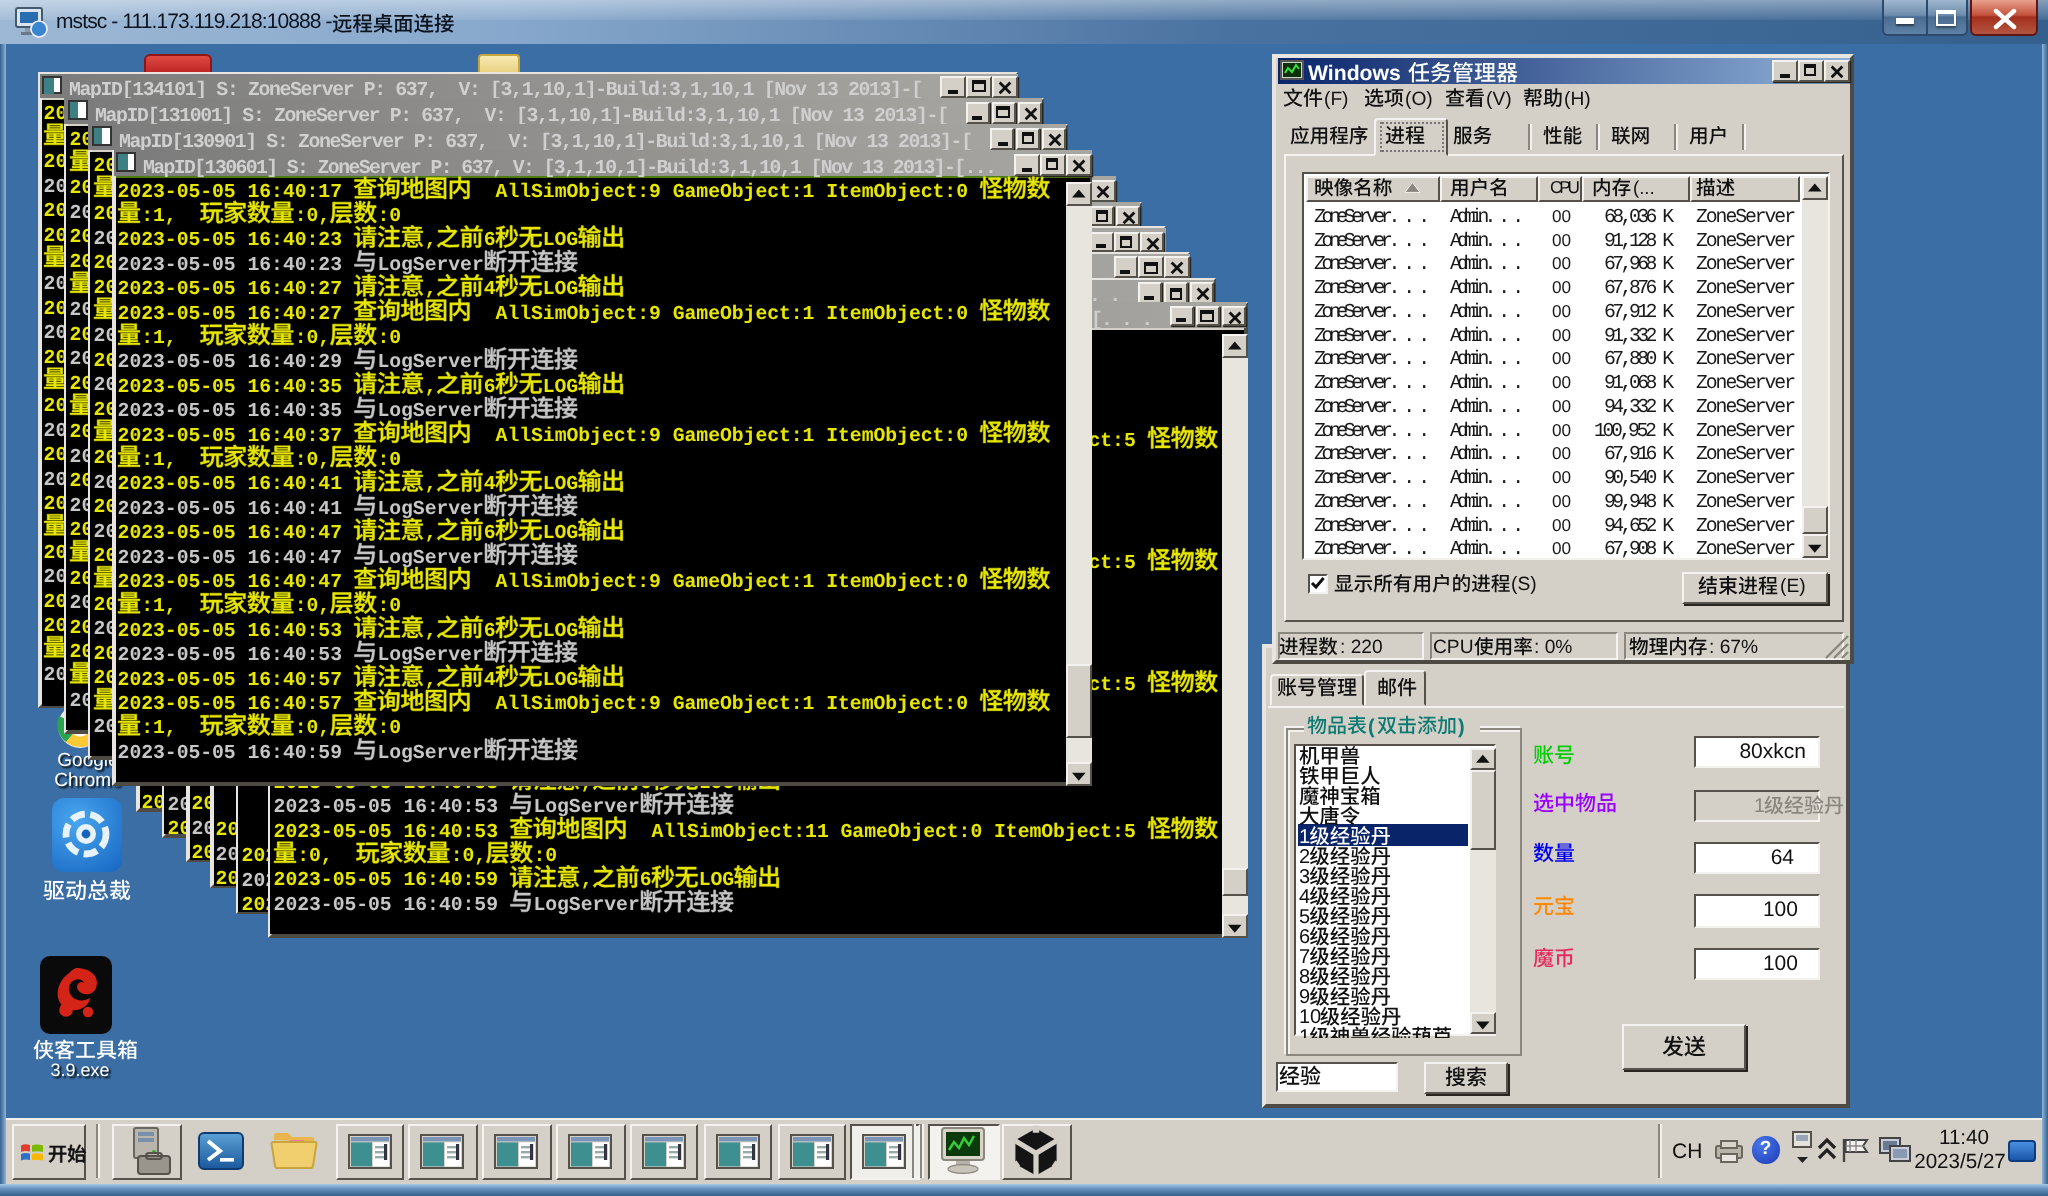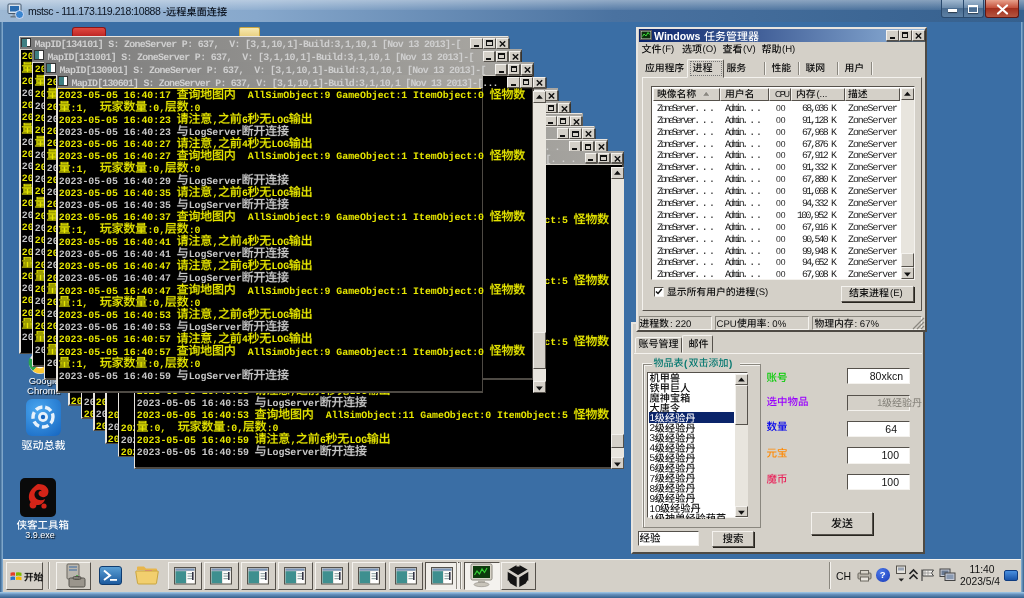--- a/index.html
+++ b/index.html
@@ -785,21 +785,21 @@
       <text x="2.8" y="255.1" textLength="23.6" class="cm cb" fill="#c6c6c6">2023</text>
       <text x="2.8" y="267.3" textLength="23.6" class="cm cb" fill="#e6e600">2023</text>
       <text x="2.8" y="279.5" textLength="23.6" class="cm cb" fill="#e6e600">2023</text>
       <g transform="translate(2.5 281.3)" fill="#e6e600" stroke="#e6e600" stroke-width="0.25">
         <use href="#u91cf" x="0"></use>
       </g>
       <text x="14.6" y="291.7" textLength="17.7" class="cm cb" fill="#e6e600">:1,</text>
       <text x="2.8" y="303.9" textLength="23.6" class="cm cb" fill="#c6c6c6">2023</text>
     </svg>
   </div>
-<div style="left:56.1px;top:74.7px;width:427px;height:318.0px;z-index:0;background:#fde047;border:2px solid;border-color:#e8e5e0 #4e4a44 #4e4a44 #e8e5e0">
+<div style="left:56.1px;top:74.7px;width:490.0px;height:318.0px;z-index:0;background:#4d7c0f;border:2px solid;border-color:#e8e5e0 #4e4a44 #4e4a44 #e8e5e0">
     <div style="left:-1.5px;top:-1.5px;right:-1.5px;height:12.8px;background:linear-gradient(90deg,#7b7b7b,#a9a7a2)"></div>
     <div style="left:0px;top:-0.5px;width:10px;height:9.5px;background:#fff;border:0.8px solid #333">
       <div style="left:0px;top:0px;width:4.5px;height:8px;background:#3e7f83"></div>
     </div>
     <div style="left:449.3px;top:0.2px;width:12.4px;height:10.8px;background:#d4d0c8;border:1px solid;border-color:#f4f2ee #55514b #55514b #f4f2ee;box-shadow:0.6px 0.6px 0 #28251f">
       <div style="left:2.5px;top:5.8px;width:5px;height:2px;background:#111"></div>
     </div>
     <div style="left:462.2px;top:0.2px;width:12.4px;height:10.8px;background:#d4d0c8;border:1px solid;border-color:#f4f2ee #55514b #55514b #f4f2ee;box-shadow:0.6px 0.6px 0 #28251f">
       <div style="left:1.8px;top:1.3px;width:6.4px;height:6px;border:1.1px solid #111;border-top-width:2px"></div>
     </div>
@@ -1822,21 +1822,21 @@
       <path d="M2.8 2 L13.5 2 L11.5 5 L13.5 8 L2.8 8 Z" fill="#f4f2ee" stroke="#444" stroke-width="1"></path>
       <path d="M5 2 L5 8 M8 2 L8 8 M2.8 5 L12 5" stroke="#888" stroke-width="0.7"></path>
     </svg>
     <svg width="18" height="14" style="position:absolute;left:938.5px;top:568px">
       <rect x="1" y="1" width="10" height="7.5" fill="#c8ccd8" stroke="#444"></rect>
       <rect x="2.5" y="2.5" width="7" height="4.5" fill="#6a7a92"></rect>
       <rect x="6" y="5" width="10" height="7.5" fill="#c8ccd8" stroke="#444"></rect>
       <rect x="7.5" y="6.5" width="7" height="4.5" fill="#8a9ab2"></rect>
     </svg>
     <div style="left:962px;top:563.5px;width:40px;text-align:center;font-size:10.3px;color:#111">11:40</div>
-    <div style="left:956px;top:575.5px;width:48px;text-align:center;font-size:10.3px;color:#111">2023/5/4</div>
+    <div style="left:956px;top:575.5px;width:48px;text-align:center;font-size:10.3px;color:#111">2023/5/27</div>
     <div style="left:1004px;top:570px;width:14px;height:11px;border-radius:2px;background:linear-gradient(180deg,#4a90e0,#1a55a8);border:1px solid #0f3c80"></div>
   </div>
 <svg width="0" height="0" style="position:absolute">
     <defs>
       <path id="u4e0e" d="M2.89 5.02H9.92V6.07H2.89ZM3.46 2H10.57V3.1H3.46ZM0.65 7.58H8.14V8.68H0.65ZM9.64 5.02H10.81Q10.81 5.02 10.81 5.11Q10.8 5.21 10.79 5.33Q10.79 5.46 10.76 5.54Q10.61 7.25 10.43 8.34Q10.26 9.43 10.05 10.04Q9.84 10.64 9.56 10.92Q9.3 11.2 9.01 11.29Q8.72 11.39 8.29 11.41Q7.94 11.44 7.34 11.42Q6.74 11.41 6.1 11.39Q6.08 11.14 5.96 10.81Q5.84 10.49 5.66 10.25Q6.37 10.31 7.01 10.33Q7.66 10.34 7.93 10.34Q8.16 10.34 8.3 10.32Q8.45 10.3 8.58 10.2Q8.81 10.01 9 9.43Q9.19 8.86 9.35 7.81Q9.5 6.77 9.64 5.2ZM3.06 0.66 4.21 0.78Q4.1 1.43 3.97 2.15Q3.83 2.87 3.68 3.58Q3.53 4.3 3.39 4.94Q3.25 5.58 3.13 6.07H1.92Q2.06 5.54 2.22 4.88Q2.38 4.22 2.53 3.49Q2.68 2.76 2.81 2.03Q2.95 1.31 3.06 0.66Z"></path>
       <path id="u4e2d" d="M1.12 2.54H10.88V8.36H9.71V3.66H2.24V8.42H1.12ZM1.7 6.59H10.38V7.7H1.7ZM5.38 0.43H6.56V11.56H5.38Z"></path>
       <path id="u4e39" d="M2.93 1.01H9.29V2.06H2.93ZM0.61 5.64H11.41V6.72H0.61ZM2.3 1.01H3.43V5.14Q3.43 5.89 3.35 6.75Q3.28 7.61 3.05 8.48Q2.83 9.36 2.39 10.16Q1.94 10.96 1.21 11.59Q1.13 11.47 0.98 11.32Q0.83 11.16 0.66 11.01Q0.49 10.86 0.37 10.79Q1.02 10.21 1.42 9.51Q1.81 8.81 2 8.06Q2.18 7.31 2.24 6.56Q2.3 5.81 2.3 5.12ZM8.69 1.01H9.84V10.18Q9.84 10.7 9.69 10.98Q9.54 11.26 9.18 11.39Q8.82 11.52 8.21 11.56Q7.61 11.59 6.68 11.59Q6.65 11.44 6.58 11.23Q6.52 11.03 6.43 10.82Q6.35 10.62 6.26 10.48Q6.71 10.5 7.13 10.51Q7.56 10.51 7.88 10.51Q8.21 10.5 8.34 10.5Q8.53 10.49 8.61 10.42Q8.69 10.36 8.69 10.16ZM4.45 3.18 5.26 2.54Q5.65 2.83 6.08 3.19Q6.52 3.55 6.9 3.91Q7.28 4.26 7.52 4.55L6.66 5.27Q6.43 4.98 6.06 4.61Q5.69 4.25 5.27 3.87Q4.85 3.49 4.45 3.18Z"></path>
       <path id="u4e4b" d="M1.16 2.75H9.71V3.85H1.16ZM9.26 2.75H9.52L9.74 2.69L10.61 3.25Q10 4.16 9.17 5.1Q8.35 6.04 7.39 6.92Q6.43 7.8 5.42 8.56Q4.4 9.32 3.41 9.89Q3.28 9.71 3.04 9.47Q2.81 9.24 2.62 9.08Q3.56 8.56 4.54 7.83Q5.52 7.1 6.42 6.27Q7.32 5.44 8.06 4.59Q8.8 3.74 9.26 3.01ZM4.87 0.88 5.88 0.34Q6.12 0.64 6.38 1Q6.64 1.36 6.86 1.69Q7.08 2.03 7.21 2.28L6.13 2.9Q6.02 2.63 5.81 2.28Q5.59 1.93 5.35 1.55Q5.1 1.18 4.87 0.88ZM2.88 8.84Q3.17 8.84 3.44 9.07Q3.72 9.29 4.2 9.6Q4.78 9.96 5.54 10.07Q6.3 10.18 7.31 10.18Q7.97 10.18 8.75 10.15Q9.53 10.12 10.28 10.06Q11.03 10 11.6 9.92Q11.54 10.08 11.47 10.31Q11.39 10.54 11.33 10.76Q11.28 10.98 11.27 11.15Q10.94 11.17 10.45 11.19Q9.95 11.21 9.38 11.23Q8.81 11.24 8.26 11.26Q7.7 11.27 7.26 11.27Q6.16 11.27 5.39 11.14Q4.62 11 4.01 10.62Q3.62 10.39 3.34 10.15Q3.06 9.91 2.86 9.91Q2.66 9.91 2.42 10.13Q2.18 10.34 1.92 10.7Q1.66 11.05 1.38 11.45L0.55 10.39Q1.16 9.71 1.78 9.28Q2.4 8.84 2.88 8.84Z"></path>
       <path id="u4eba" d="M5.29 0.46H6.59Q6.56 1.03 6.52 1.87Q6.48 2.7 6.33 3.71Q6.18 4.72 5.86 5.79Q5.53 6.86 4.96 7.91Q4.39 8.96 3.52 9.9Q2.64 10.84 1.37 11.53Q1.22 11.32 0.97 11.06Q0.71 10.81 0.43 10.62Q1.68 9.98 2.52 9.12Q3.36 8.26 3.89 7.28Q4.42 6.3 4.7 5.3Q4.99 4.31 5.11 3.38Q5.23 2.45 5.26 1.69Q5.29 0.94 5.29 0.46ZM6.47 1.93Q6.49 2.15 6.56 2.72Q6.64 3.3 6.82 4.09Q7.01 4.88 7.36 5.78Q7.7 6.68 8.27 7.57Q8.83 8.45 9.67 9.22Q10.5 9.98 11.65 10.5Q11.4 10.7 11.17 10.97Q10.94 11.23 10.81 11.47Q9.61 10.91 8.75 10.07Q7.88 9.24 7.3 8.27Q6.71 7.31 6.35 6.33Q5.99 5.35 5.79 4.48Q5.59 3.61 5.5 2.97Q5.41 2.33 5.38 2.05Z"></path>
       <path id="u4ee4" d="M3.55 8.87 4.37 8.04Q4.86 8.32 5.42 8.65Q5.99 8.98 6.55 9.34Q7.1 9.7 7.6 10.04Q8.09 10.38 8.44 10.67L7.56 11.64Q7.25 11.34 6.77 10.99Q6.3 10.64 5.75 10.27Q5.2 9.89 4.63 9.53Q4.07 9.17 3.55 8.87ZM1.97 5.94H9.41V7.04H1.97ZM4.75 4 5.56 3.34Q5.88 3.59 6.23 3.9Q6.58 4.21 6.88 4.52Q7.19 4.84 7.37 5.09L6.5 5.82Q6.34 5.56 6.04 5.24Q5.75 4.92 5.41 4.59Q5.06 4.26 4.75 4ZM6.46 0.98Q6.91 1.46 7.53 1.96Q8.15 2.45 8.86 2.9Q9.58 3.36 10.32 3.74Q11.06 4.12 11.75 4.38Q11.62 4.5 11.45 4.69Q11.29 4.87 11.15 5.06Q11 5.26 10.9 5.41Q10.22 5.1 9.49 4.66Q8.75 4.22 8.03 3.71Q7.31 3.19 6.66 2.62Q6.01 2.05 5.51 1.48ZM6.1 0.36 7.14 0.9Q6.41 1.84 5.44 2.68Q4.48 3.53 3.38 4.23Q2.29 4.93 1.19 5.45Q1.04 5.23 0.82 4.96Q0.6 4.68 0.36 4.46Q1.45 4.02 2.53 3.38Q3.6 2.75 4.54 1.97Q5.47 1.2 6.1 0.36ZM9.17 5.94H9.38L9.58 5.88L10.43 6.38Q9.91 6.95 9.26 7.61Q8.6 8.28 7.92 8.96Q7.24 9.64 6.59 10.26L5.58 9.67Q6.05 9.23 6.55 8.74Q7.06 8.24 7.55 7.76Q8.04 7.27 8.45 6.83Q8.87 6.4 9.17 6.07Z"></path>

